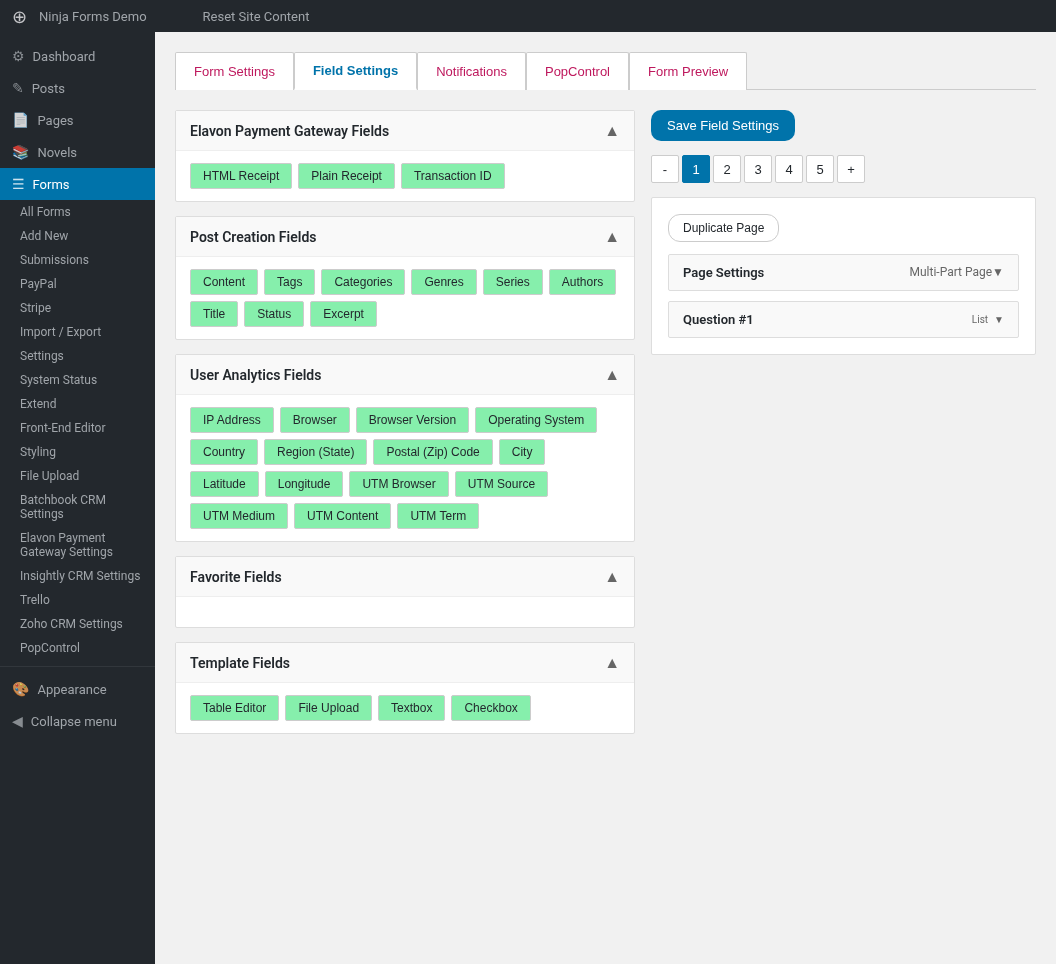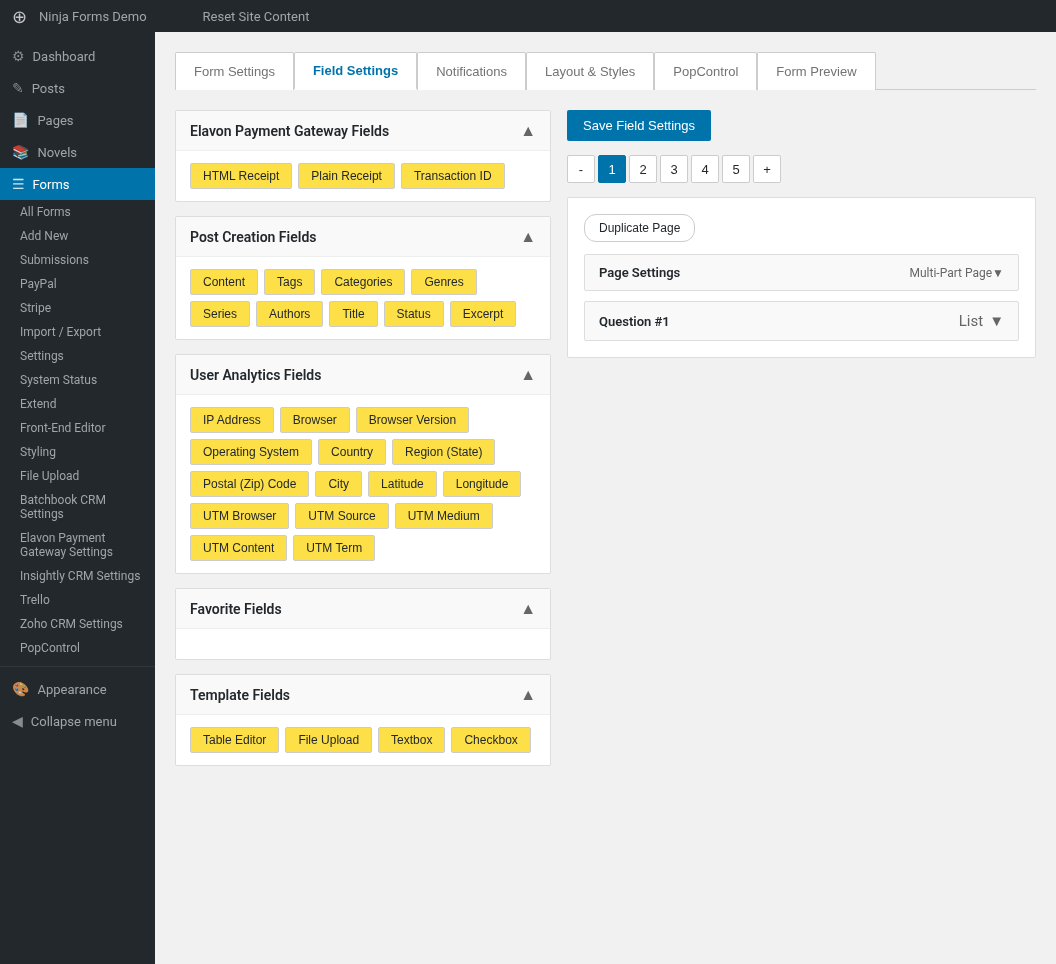--- a/index.html
+++ b/index.html
@@ -62,37 +62,37 @@
       margin-bottom: 20px;
       border-bottom: 1px solid #ccc;
     }
     .tab-btn {
       padding: 10px 18px;
       background: #fff;
       border: 1px solid #ccc;
       border-bottom: none;
       cursor: pointer;
       font-size: 13px;
-      color: #737373;
+      color: #be185d;
       margin-bottom: -1px;
       border-radius: 2px 2px 0 0;
     }
     .tab-btn.active {
       background: #fff;
       border-bottom: 2px solid #fff;
       font-weight: 600;
       color: #0073aa;
       z-index: 1;
     }
 
     
     .content-columns { display: flex; gap: 16px; }
 
     
-    .fields-column { width: 376px; flex-shrink: 0; }
+    .fields-column { width: 460px; flex-shrink: 0; }
 
     
     .field-group {
       background: #fff;
       border: 1px solid #ddd;
       margin-bottom: 14px;
       border-radius: 2px;
     }
     .field-group-header {
       display: flex;
@@ -109,41 +109,41 @@
     }
     .collapse-icon { cursor: pointer; color: #666; font-size: 16px; }
     .field-buttons {
       display: flex;
       flex-wrap: wrap;
       gap: 6px;
       padding: 12px 14px;
     }
     .field-btn {
       padding: 5px 12px;
-      background: #fde047;
+      background: #86efac;
       border: 1px solid #ccc;
       border-radius: 2px;
       cursor: pointer;
       font-size: 12px;
       color: #23282d;
       white-space: nowrap;
     }
 
     
     .builder-column { flex: 1; }
 
     
     .save-btn {
       background: #0073aa;
       color: #fff;
       border: none;
       padding: 8px 16px;
       font-size: 13px;
       cursor: pointer;
-      border-radius: 2px;
+      border-radius: 10px;
       margin-bottom: 14px;
     }
 
     
     .pagination {
       display: flex;
       align-items: center;
       gap: 3px;
       margin-bottom: 14px;
     }
@@ -180,21 +180,21 @@
       cursor: pointer;
       font-size: 12px;
       color: #23282d;
       margin-bottom: 12px;
       display: inline-block;
     }
 
     
     .page-settings-row {
       display: flex;
-      align-items: center;
+      align-items: flex-start;
       justify-content: space-between;
       padding: 10px 14px;
       background: #f9f9f9;
       border: 1px solid #ddd;
       border-radius: 2px;
       margin-bottom: 10px;
     }
     .page-settings-label { font-weight: 600; font-size: 13px; }
     .page-settings-right {
       display: flex;
@@ -213,21 +213,21 @@
       border: 1px solid #ddd;
       border-radius: 2px;
       gap: 20px;
     }
     .question-label { font-weight: 600; font-size: 13px; }
     .question-right {
       display: flex;
       align-items: center;
       gap: 6px;
       color: #666;
-      font-size: 15px;
+      font-size: 10px;
     }
   </style>
 </head>
 <body>
 
 <div id="wpadminbar">
   <span class="adminbar-wp-icon">⊕</span>
   <span class="adminbar-site">Ninja Forms Demo</span>
   <span class="adminbar-reset">Reset Site Content</span>
 </div>
@@ -286,21 +286,20 @@
       <span>Collapse menu</span>
     </div>
   </div>
 
   <div id="main-content">
 
     <div class="tabs-bar">
       <button class="tab-btn">Form Settings</button>
       <button class="tab-btn active">Field Settings</button>
       <button class="tab-btn">Notifications</button>
-      <button class="tab-btn">Layout &amp; Styles</button>
       <button class="tab-btn">PopControl</button>
       <button class="tab-btn">Form Preview</button>
     </div>
 
     <div class="content-columns">
 
       <div class="fields-column">
 
         <div id="field-groups-container">
             <div class="field-group">

